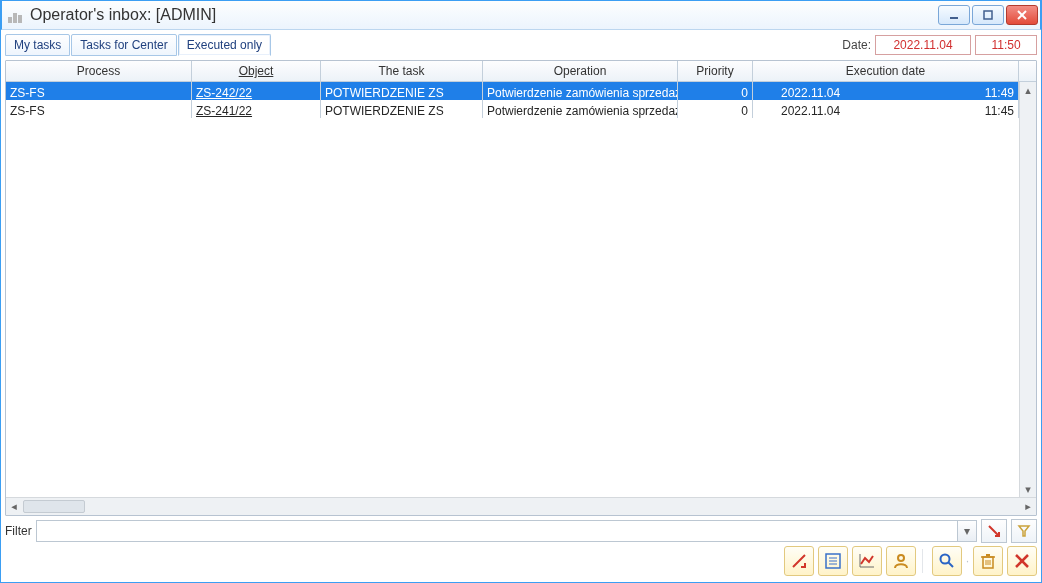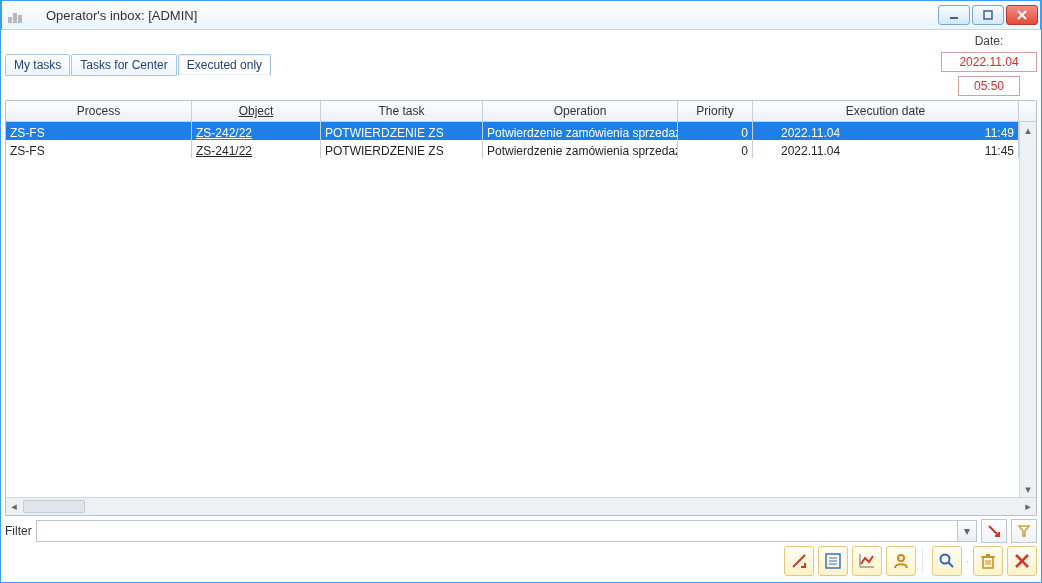--- a/index.html
+++ b/index.html
@@ -1,32 +1,32 @@
 <!DOCTYPE html>
 <html><head>
 <meta charset="utf-8">
 <style>
 html,body{margin:0;padding:0;height:100%;font-family:Tahoma,Verdana,Arial,sans-serif;font-size:12px;color:#262626;}
 .window{width:1042px;height:583px;box-sizing:border-box;background:#fff;border:1px solid #3b9ef3;border-top:none;display:flex;flex-direction:column;}
 .titlebar{height:28px;background:linear-gradient(#fdfefe,#ecf4fd);display:flex;align-items:center;padding:0 2px 0 6px;border:1px solid #3b9ef3;border-bottom:1px solid #bcd6ef;}
 .titlebar .t-icon{width:16px;height:16px;margin-right:6px;display:flex;align-items:flex-end;}
 .titlebar .t-icon span{display:inline-block;width:4px;background:#b8b8b8;margin-right:1px;}
-.title-text{font-size:13px;color:#333;margin-left:16px;}
+.title-text{font-size:16px;color:#333;}
 .wbtns{margin-left:auto;display:flex;gap:2px;}
 .wbtn{width:30px;height:18px;border:1px solid #7aa7d8;border-radius:3px;background:linear-gradient(#f6fbff,#d6e8fb);display:flex;align-items:center;justify-content:center;font-size:11px;color:#415f8e;}
 .wbtn.close{background:linear-gradient(#f28e85,#e34b3a);border-color:#b33b2e;color:#fff;}
 
 .client{flex:1;display:flex;flex-direction:column;padding:4px 4px 6px 4px;gap:4px;justify-content:space-between;}
 
 .tabbar{display:flex;align-items:center;}
 .tabs{display:flex;gap:1px;}
 .tab{border:1px solid #a7c7e7;background:linear-gradient(#fefeff,#eef5fd);padding:3px 8px;border-radius:2px 2px 0 0;color:#21417f;cursor:default;}
 .tab.active{background:#fff;border-bottom:1px solid #fff;position:relative;z-index:2;box-shadow:0 0 0 1px #e8f0fb inset;}
 
-.datebox{margin-left:auto;display:flex;align-items:center;gap:4px;flex-direction:column;}
+.datebox{margin-left:auto;display:flex;align-items:center;gap:4px;}
 .datebox .label{color:#444;}
 .datebox .field{border:1px solid #d6a0a0;color:#d12f2f;text-align:center;padding:2px 0;min-width:94px;background:#fff;}
 .datebox .field.time{min-width:60px;}
 
 .grid-wrap{flex:1;display:flex;flex-direction:column;border:1px solid #b7c3d1;border-radius:1px;min-height:0;}
 .grid-headers{display:flex;background:linear-gradient(#fdfdfe,#ecf2f8);border-bottom:1px solid #c3cfdb;}
 .gh{border-right:1px solid #c3cfdb;padding:3px 4px;text-align:center;color:#333;box-sizing:border-box;}
 .grid-body{flex:1;position:relative;background:#fff;overflow:hidden;display:flex;}
 .rows{flex:1;}
 .vscroll{width:17px;background:#eef1f4;border-left:1px solid #d5d9dd;display:flex;flex-direction:column;}
@@ -99,21 +99,21 @@
 
     <div class="tabbar">
       <div class="tabs">
         <div class="tab">My tasks</div>
         <div class="tab">Tasks for Center</div>
         <div class="tab active">Executed only</div>
       </div>
       <div class="datebox">
         <span class="label">Date:</span>
         <div class="field">2022.11.04</div>
-        <div class="field time">05:50</div>
+        <div class="field time">11:50</div>
       </div>
     </div>
 
     <div class="grid-wrap">
       <div class="grid-headers">
         <div class="gh c0">Process</div>
         <div class="gh c1">Object</div>
         <div class="gh c2">The task</div>
         <div class="gh c3">Operation</div>
         <div class="gh c4">Priority</div>

